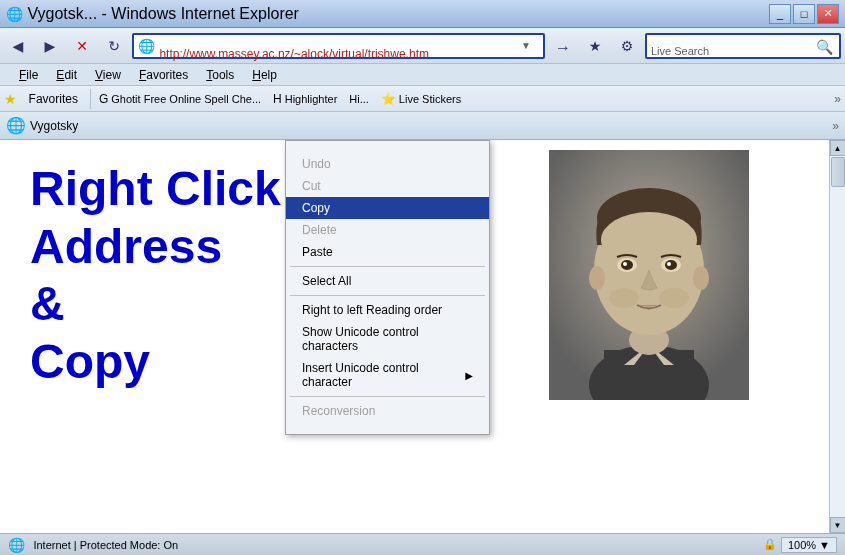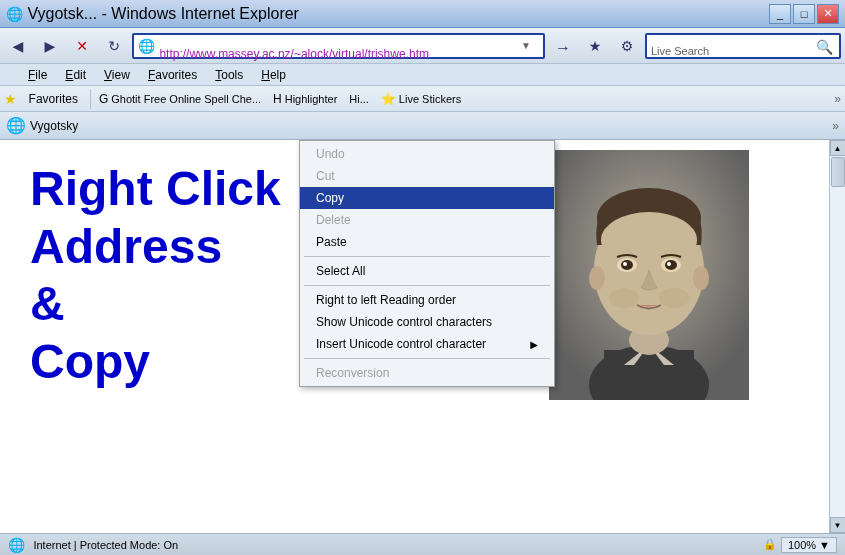--- a/index.html
+++ b/index.html
@@ -34,42 +34,42 @@
       flex: 1;
       display: flex;
       align-items: center;
       border: 2px solid #2040a0;
       background: #fff;
       height: 26px;
       padding: 0 4px;
       border-radius: 2px;
     }
     .address-icon { font-size: 14px; margin-right: 4px; }
-    .address-input { flex: 1; border: none; outline: none; font-size: 12px; color: #a21caf; background: transparent; margin-top: 17px; }
+    .address-input { flex: 1; border: none; outline: none; font-size: 12px; color: #b91c1c; background: transparent; margin-top: 17px; }
     .address-dropdown { width: 18px; cursor: pointer; font-size: 10px; color: #666; }
     .search-wrapper {
       display: flex;
       align-items: flex-end;
       border: 2px solid #2040a0;
       background: #fff;
       height: 26px;
       padding: 0 4px;
       width: 196px;
       border-radius: 2px;
     }
     .search-label { font-size: 11px; color: #606060; flex: 1; }
     .search-btn { width: 20px; height: 20px; background: none; border: none; cursor: pointer; font-size: 14px; }
 
     
     .menu-bar {
       background: #d8e4f0;
       height: 22px;
       display: flex;
       align-items: center;
-      padding: 0 20px;
+      padding: 0 11px;
       border-bottom: 1px solid #b0c0d0;
       gap: 2px;
     }
     .menu-item { padding: 2px 8px; font-size: 12px; cursor: pointer; border-radius: 2px; }
     .menu-item.underline span { text-decoration: underline; }
 
     
     .favorites-bar {
       background: linear-gradient(to bottom, #e8f0f8, #d8e4f0);
       height: 26px;
@@ -155,28 +155,28 @@
       gap: 8px;
     }
     .status-icon { font-size: 14px; color: #0044bb; }
     .status-text { flex: 1; }
     .status-zone { display: flex; align-items: center; gap: 4px; margin-left: auto; }
     .status-zoom { background: #e0eaf4; border: 1px solid #a0b0c0; padding: 1px 6px; font-size: 11px; cursor: pointer; }
 
     
     .context-menu {
       position: absolute;
-      left: 299px;
+      left: 285px;
       top: 0;
-      width: 256px;
+      width: 205px;
       background: #f0f4f8;
       border: 1px solid #a0a0a0;
       box-shadow: 2px 2px 6px rgba(0,0,0,0.3);
       z-index: 100;
-      padding: 2px 0;
+      padding: 12px 0;
     }
     .ctx-item {
       padding: 4px 16px;
       font-size: 12px;
       cursor: pointer;
       color: #000;
       display: flex;
       align-items: center;
     }
     .ctx-item.selected { background: #2040a0; color: #fff; }

